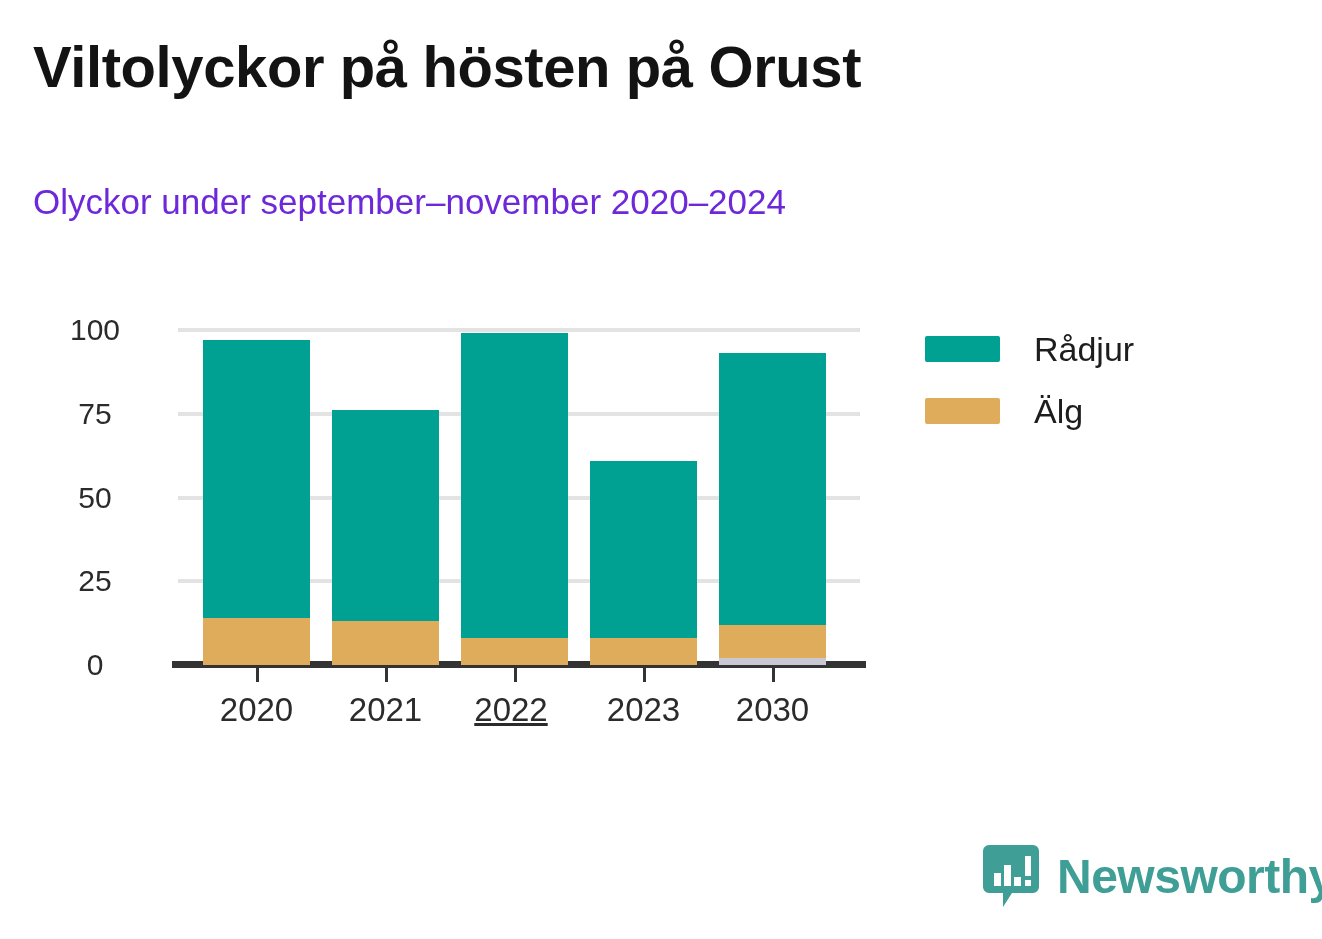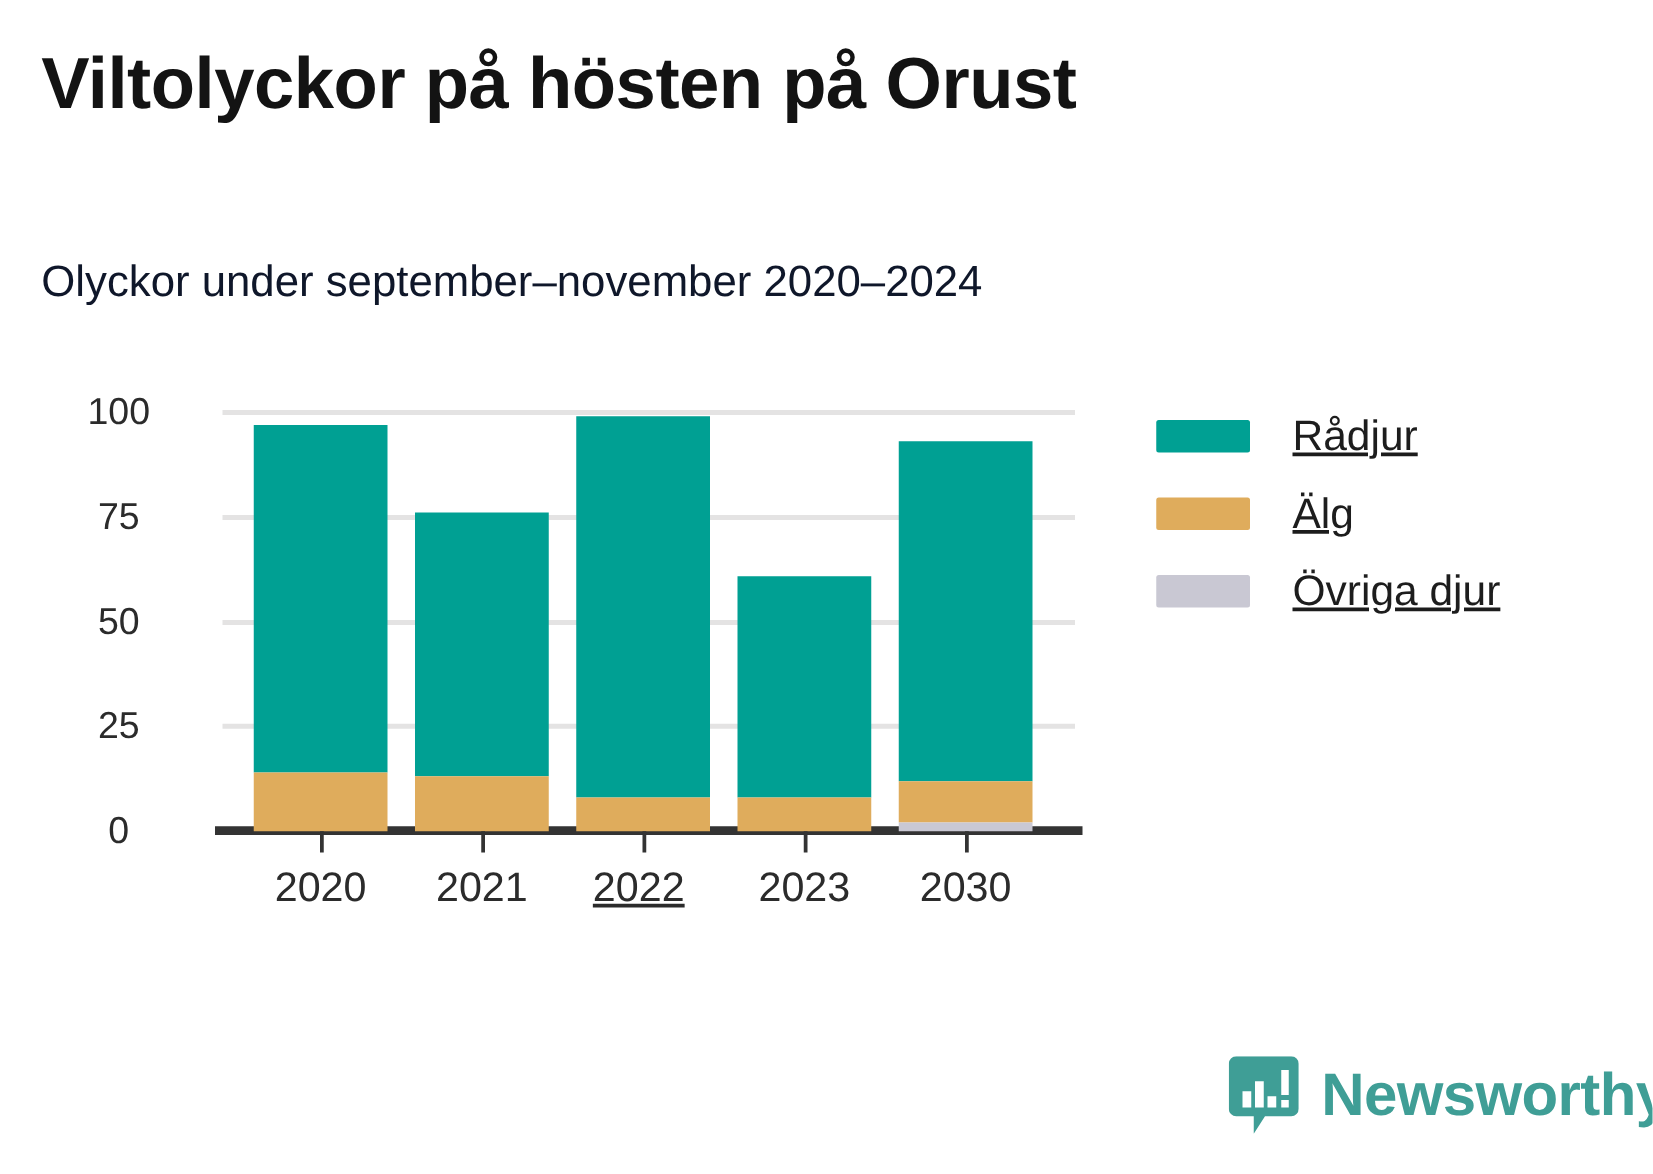--- a/index.html
+++ b/index.html
@@ -11,23 +11,22 @@
   .page{position:absolute;inset:0;}
 
   
   .title{
     position:absolute;left:33px;top:33px;
     font-size:58px;font-weight:bold;letter-spacing:-0.4px;
     color:#131313;white-space:nowrap;
   }
   .subtitle{
     position:absolute;left:33px;top:182px;
-    font-size:35px;font-weight:normal;color:#0f172a;
+    font-size:35px;font-weight:normal;color:#6d28d9;
     white-space:nowrap;
-    margin-top:24px;
   }
 
   
   .chart{position:absolute;left:0;top:0;width:900px;height:939px;}
 
   .ytick-label{
     position:absolute;right:0;width:120px;text-align:center;
     font-size:30px;color:#2b2b2b;transform:translateY(-50%);
   }
   .ytick-wrap{position:absolute;left:35px;width:120px;top:0;height:0;}
@@ -48,21 +47,21 @@
 
   .xtick{
     position:absolute;top:665px;width:3px;height:17px;background:#333333;
   }
   .xlabel{
     position:absolute;top:691px;width:160px;text-align:center;
     font-size:33px;color:#2b2b2b;transform:translateX(-80px);
   }
 
   
-  .legend{position:absolute;left:925px;top:318px;text-decoration:underline;}
+  .legend{position:absolute;left:925px;top:318px;}
   .legend-row{display:flex;align-items:center;height:62px;}
   .legend-swatch{width:75px;height:26px;border-radius:2px;flex:none;}
   .legend-label{
     margin-left:34px;font-size:34px;color:#1d1d1d;white-space:nowrap;
   }
 
   
   .logo{position:absolute;left:983px;top:845px;display:flex;align-items:center;}
   .logo-mark{width:56px;height:62px;flex:none;}
   .logo-text{
@@ -142,24 +141,20 @@
 
   <div class="legend" id="legend">
       <div class="legend-row">
         <span class="legend-swatch" style="background: rgb(0, 160, 147);"></span>
         <span class="legend-label">Rådjur</span>
       </div>
       <div class="legend-row">
         <span class="legend-swatch" style="background: rgb(223, 172, 92);"></span>
         <span class="legend-label">Älg</span>
       </div>
-      <div class="legend-row">
-        <span class="legend-swatch" style="background: rgb(201, 200, 211);"></span>
-        <span class="legend-label">Övriga djur</span>
-      </div>
     </div>
 
   <div class="logo">
     <span class="logo-mark">
       <svg viewBox="0 0 56 62" width="56" height="62" aria-hidden="true">
         <path d="M6 0 h44 a6 6 0 0 1 6 6 v36 a6 6 0 0 1 -6 6 h-21 l-9 14 v-14 h-14 a6 6 0 0 1 -6 -6 v-36 a6 6 0 0 1 6 -6 z" fill="#3f9e96"></path>
         <rect x="11" y="28" width="7" height="13" fill="#ffffff"></rect>
         <rect x="21" y="20" width="7" height="21" fill="#ffffff"></rect>
         <rect x="31" y="32" width="7" height="9" fill="#ffffff"></rect>
         <rect x="42" y="11" width="6" height="20" fill="#ffffff"></rect>

